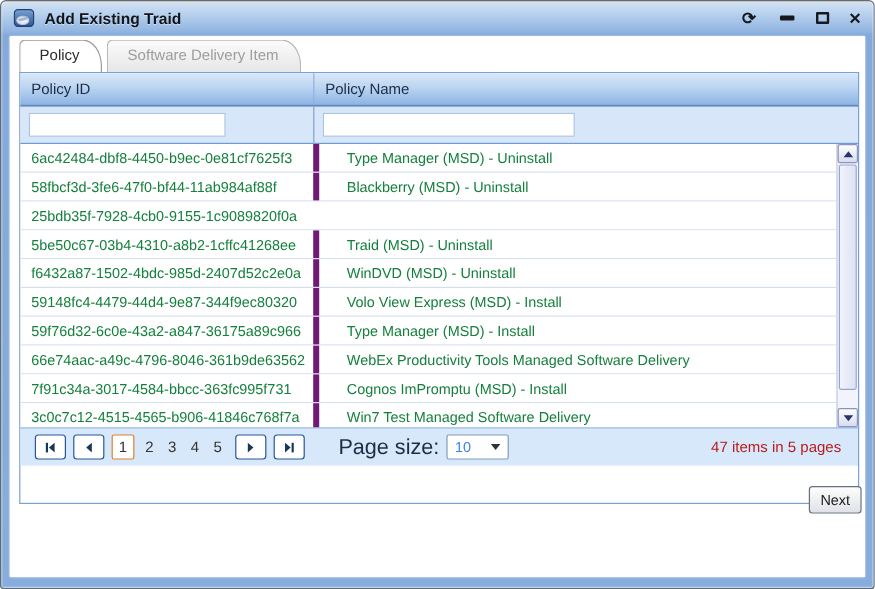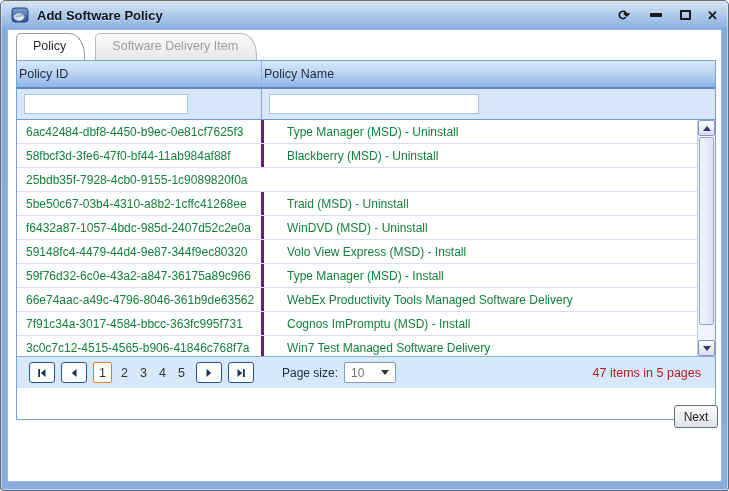--- a/index.html
+++ b/index.html
@@ -23,59 +23,59 @@
   .max-btn { width: 11px; height: 10px; border: 2px solid #14181f; margin-right: 16px; border-radius: 1px; }
   .close-btn { font-size: 13px; }
 
   
   .content { position: absolute; left: 6px; right: 6px; top: 28px; bottom: 8px; background: #fff; border: 1px solid #9ab9e2; border-radius: 2px; overflow: hidden; }
 
   
   .tabstrip { position: absolute; left: 8px; top: 2px; height: 28px; display: flex; align-items: flex-end; }
   .tab { height: 27px; display: flex; align-items: center; padding: 0 18px 2px 16px; font-size: 12.5px; border: 1px solid #9b9b9b; border-bottom: none; border-radius: 5px 16px 0 0 / 5px 22px 0 0; position: relative; cursor: pointer; }
   .tab.active { background: #fff; color: #2b2b2b; z-index: 2; align-items: center; }
-  .tab.inactive { background: linear-gradient(#fbfbfb, #e6e6e6); color: #9d9d9d; border-color: #b8b8b8; margin-left: 10px; z-index: 1; }
+  .tab.inactive { background: linear-gradient(#fbfbfb, #e6e6e6); color: #9d9d9d; border-color: #b8b8b8; margin-left: 4px; z-index: 1; }
 
   
   .grid { position: absolute; left: 8px; top: 30px; width: 700px; height: 360px; border: 1px solid #79a1d4; background: #fff; }
   .grid-header { display: flex; height: 28px; background: linear-gradient(180deg, #d9e8fa 0%, #bcd5f1 45%, #8db5e5 100%); border-bottom: 2px solid #5d88c4; }
-  .grid-header .col { display: flex; align-items: center; padding-left: 2px; font-size: 12.5px; color: #1c2c44; }
+  .grid-header .col { display: flex; align-items: center; padding-left: 9px; font-size: 12.5px; color: #1c2c44; }
   .col-id { width: 244px; }
   .col-name { flex: 1; border-left: 1px solid #8fb2de; }
   .filter-row { display: flex; height: 31px; background: #d7e6f8; border-bottom: 1px solid #6f9bd4; align-items: center; }
   .filter-cell-id { width: 244px; padding-left: 7px; }
   .filter-cell-name { flex: 1; border-left: 1px solid #7fa3d4; align-self: stretch; display: flex; align-items: center; padding-left: 7px; }
   .filter-input { height: 20px; border: 1px solid #a8c4e6; background: #fff; font-size: 12px; padding: 0 4px; font-family: "Liberation Sans", sans-serif; }
   .filter-input.id { width: 164px; }
   .filter-input.name { width: 210px; }
 
   .rows-viewport { position: relative; height: 236px; overflow: hidden; }
   .rows-area { position: absolute; left: 0; top: 0; right: 18px; }
   .grid-row { display: flex; height: 24px; border-bottom: 1px solid #d4dfee; background: #fff; cursor: pointer; }
   .cell { display: flex; align-items: center; padding-left: 9px; font-size: 12px; color: #15803d; white-space: nowrap; overflow: hidden; }
   .cell-id { width: 244px; }
-  .cell-name { flex: 1; border-left: 3px solid #701a75; padding-left: 23px; }
+  .cell-name { flex: 1; border-left: 5px solid #701a75; padding-left: 23px; }
 
   
   .scrollbar { position: absolute; top: 0; right: 0; width: 18px; height: 236px; background: #f3f4fb; border-left: 1px solid #c3cade; display: flex; flex-direction: column; }
   .sb-btn { height: 16px; background: linear-gradient(#fefefe, #d8dcf0); border: 1px solid #8893c3; border-radius: 2px; display: flex; align-items: center; justify-content: center; cursor: pointer; }
   .sb-up-arrow { width: 0; height: 0; border-left: 4px solid transparent; border-right: 4px solid transparent; border-bottom: 5px solid #27366b; }
   .sb-down-arrow { width: 0; height: 0; border-left: 4px solid transparent; border-right: 4px solid transparent; border-top: 5px solid #27366b; }
   .sb-track { flex: 1; position: relative; margin: 0 1px; }
   .sb-thumb { position: absolute; top: 1px; left: 0; right: 0; height: 188px; background: linear-gradient(90deg, #f2f4fb, #dce1f3); border: 1px solid #98a3cf; border-radius: 2px; cursor: grab; }
 
   
   .pager { display: flex; align-items: center; height: 32px; background: #d7e8fa; border-top: 1px solid #88aedd; padding: 0 14px 0 12px; }
   .pg-btn { width: 26px; height: 21px; background: #fff; border: 1px solid #29569b; border-radius: 3px; display: flex; align-items: center; justify-content: center; margin-right: 6px; cursor: pointer; }
   .pg-btn svg { display: block; }
   .pg-current { width: 19px; height: 21px; background: #fff; border: 1px solid #e0802e; border-radius: 2px; display: flex; align-items: center; justify-content: center; font-size: 12.5px; color: #333; margin-right: 4px; cursor: default; }
   .pg-num { width: 17px; text-align: center; font-size: 12.5px; color: #333; margin-right: 2px; cursor: pointer; }
   .pg-num-group { display: flex; align-items: center; margin-right: 4px; }
-  .pagesize-label { margin-left: 22px; font-size: 12px; color: #1c2c44; }
-  .pagesize-dd { width: 52px; height: 21px; background: #fff; border: 1px solid #7f9db9; border-radius: 2px; margin-left: 6px; display: flex; align-items: center; padding: 0 6px; font-size: 12px; color: #737373; cursor: pointer; position: relative; }
+  .pagesize-label { margin-left: 22px; font-size: 18px; color: #1c2c44; }
+  .pagesize-dd { width: 52px; height: 21px; background: #fff; border: 1px solid #7f9db9; border-radius: 2px; margin-left: 6px; display: flex; align-items: center; padding: 0 6px; font-size: 12px; color: #3b82f6; cursor: pointer; position: relative; }
   .dd-arrow { position: absolute; right: 6px; width: 0; height: 0; border-left: 4px solid transparent; border-right: 4px solid transparent; border-top: 5px solid #333; }
   .pager-summary { margin-left: auto; font-size: 12.5px; color: #b91c1c; }
 
   
   .next-button { position: absolute; right: 3px; top: 375px; width: 44px; height: 23px; background: linear-gradient(#fdfdfd, #f0f1f3 45%, #dfe2e7); border: 1px solid #64707e; border-radius: 3px; font-size: 12px; color: #1a1a1a; display: flex; align-items: center; justify-content: center; cursor: pointer; font-family: "Liberation Sans", sans-serif; }
 </style>
 </head>
 <body>
 
 <div class="window">
@@ -85,21 +85,21 @@
       <defs>
         <linearGradient id="ic" x1="0" y1="0" x2="0" y2="1">
           <stop offset="0" stop-color="#7ba2d6"></stop>
             <stop offset="1" stop-color="#2d5591"></stop>
         </linearGradient>
       </defs>
       <rect x="1" y="1" width="16" height="14" rx="3" fill="url(#ic)" stroke="#20406e"></rect>
       <ellipse cx="8" cy="10" rx="5" ry="3.4" fill="#e8edf5" stroke="#b7c6dd"></ellipse>
       <path d="M4 9 L12 6.5 L12 9 L5 11 Z" fill="#9fb4d2"></path>
     </svg>
-    <span class="title-text">Add Software Policy</span>
+    <span class="title-text">Add Existing Traid</span>
     <div class="win-controls">
       <span class="win-btn refresh-btn">⟳</span>
       <span class="min-btn"></span>
       <span class="max-btn"></span>
       <span class="win-btn close-btn">✕</span>
     </div>
   </div>
 
   <div class="content">
 
@@ -139,21 +139,21 @@
             <div class="cell cell-name">Blackberry (MSD) - Uninstall</div>
           </div>
           <div class="grid-row">
             <div class="cell cell-id">25bdb35f-7928-4cb0-9155-1c9089820f0a</div>
           </div>
           <div class="grid-row">
             <div class="cell cell-id">5be50c67-03b4-4310-a8b2-1cffc41268ee</div>
             <div class="cell cell-name">Traid (MSD) - Uninstall</div>
           </div>
           <div class="grid-row">
-            <div class="cell cell-id">f6432a87-1057-4bdc-985d-2407d52c2e0a</div>
+            <div class="cell cell-id">f6432a87-1502-4bdc-985d-2407d52c2e0a</div>
             <div class="cell cell-name">WinDVD (MSD) - Uninstall</div>
           </div>
           <div class="grid-row">
             <div class="cell cell-id">59148fc4-4479-44d4-9e87-344f9ec80320</div>
             <div class="cell cell-name">Volo View Express (MSD) - Install</div>
           </div>
           <div class="grid-row">
             <div class="cell cell-id">59f76d32-6c0e-43a2-a847-36175a89c966</div>
             <div class="cell cell-name">Type Manager (MSD) - Install</div>
           </div>

